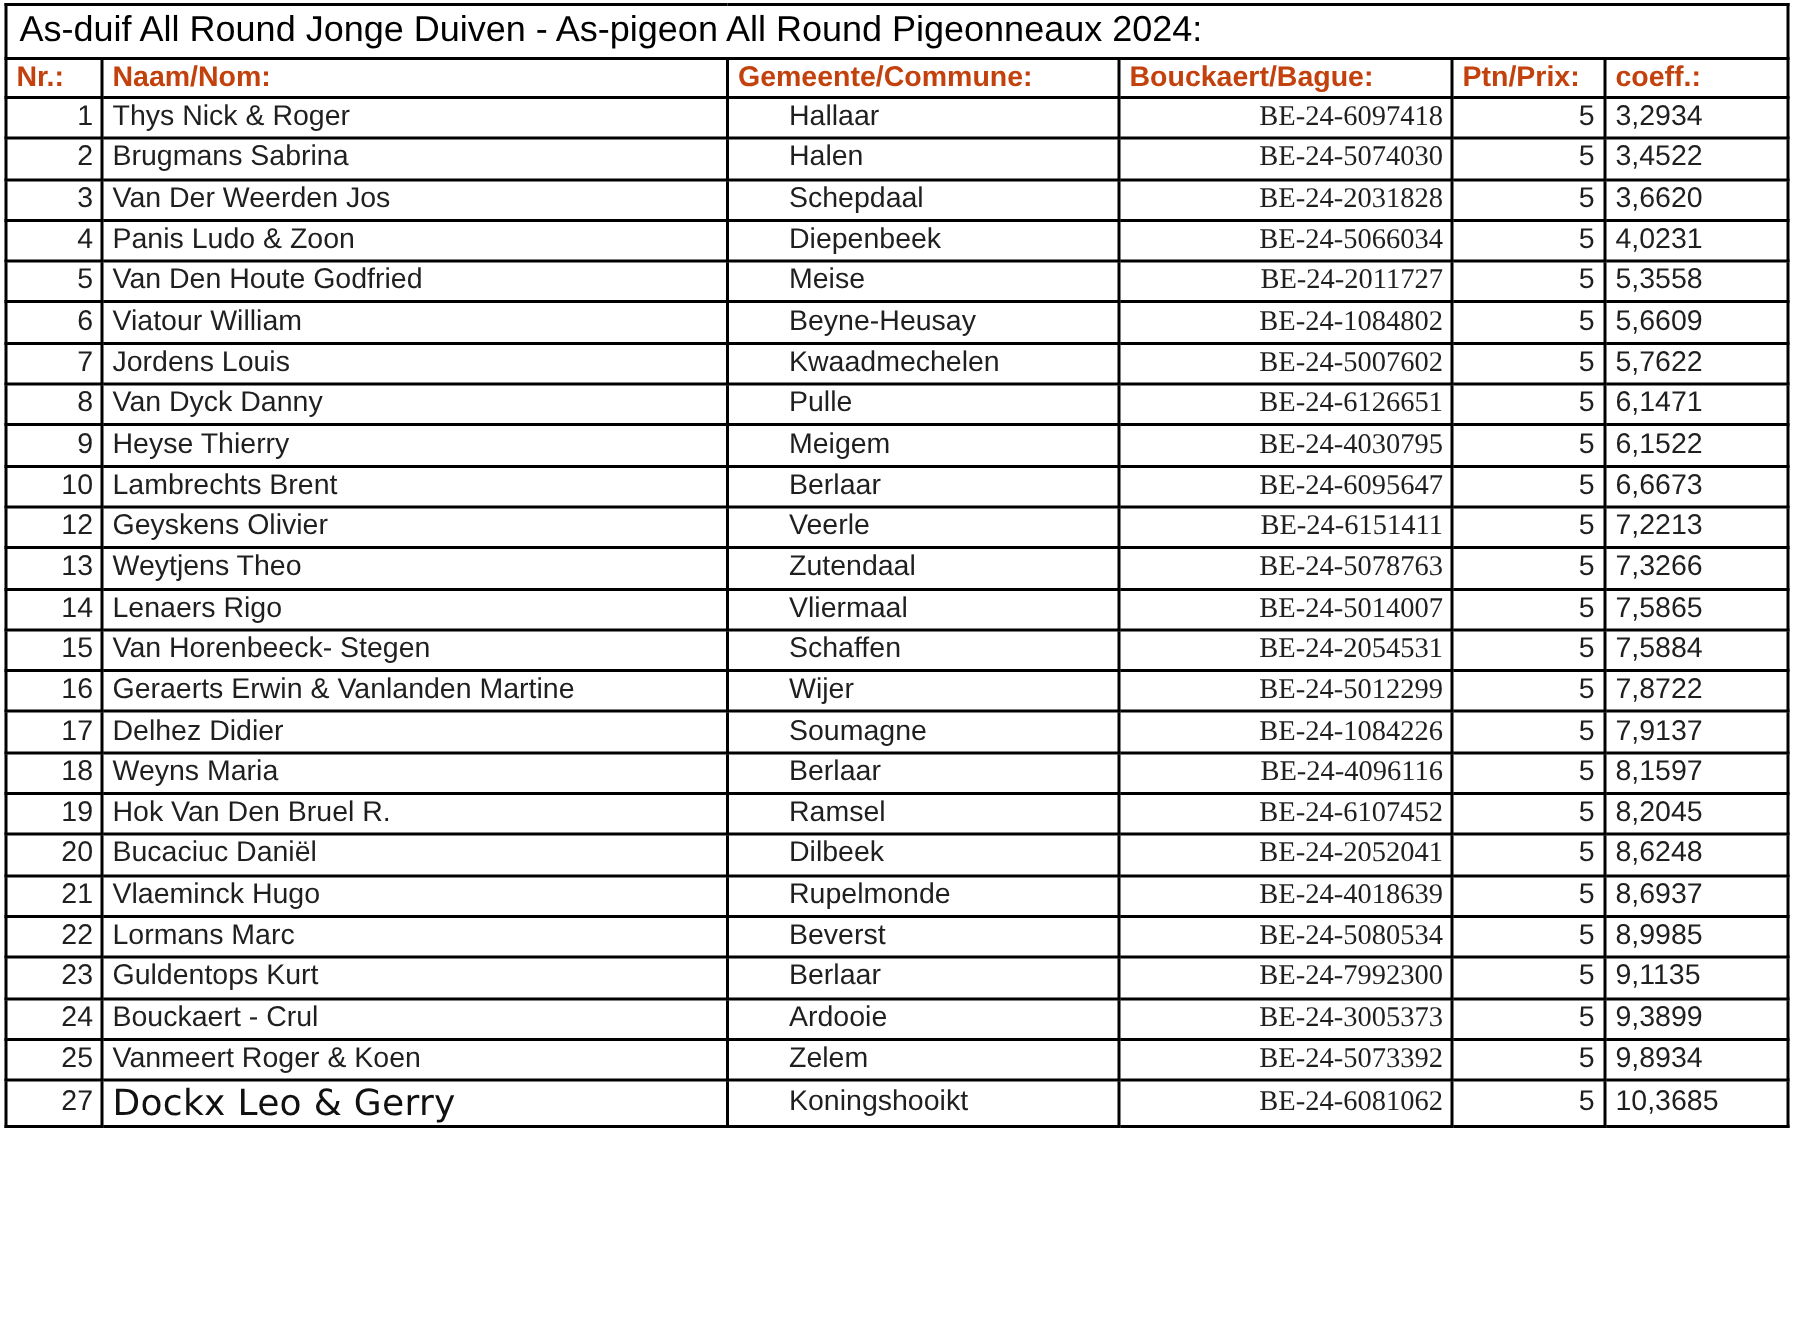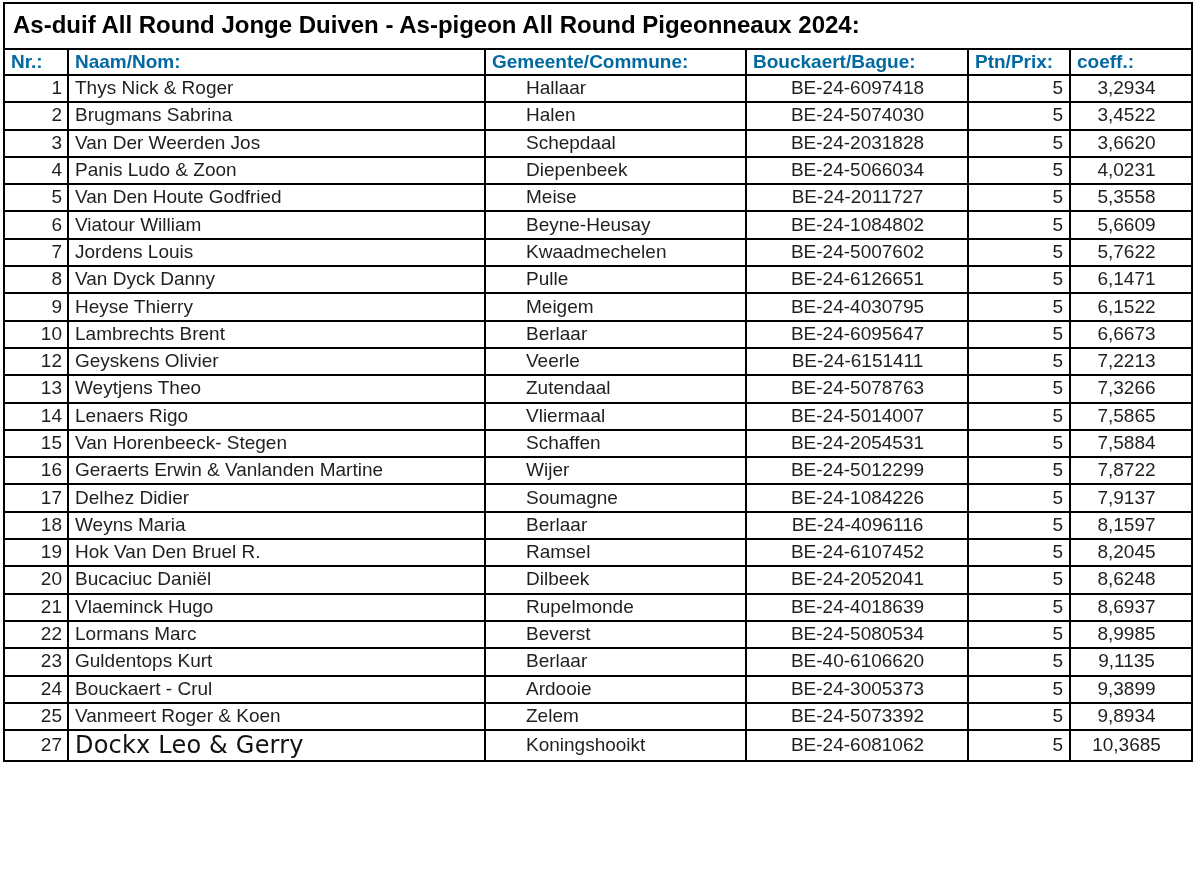--- a/index.html
+++ b/index.html
@@ -33,49 +33,49 @@
   
   col.c-nr      { width: 64px;  }
   col.c-name    { width: 417px; }
   col.c-commune { width: 261px; }
   col.c-ring    { width: 222px; }
   col.c-points  { width: 102px; }
   col.c-coeff   { width: 122px; }
 
   
   td.title-cell {
-    height: 46px;
+    height: 36px;
     font-size: 24px;
-    font-weight: bold;
+    font-weight: normal;
     color: #000000;
     padding: 0 6px 2px 8px;
     text-align: left;
   }
   
   th.head {
     height: 26px;
     font-size: 19px;
     font-weight: bold;
-    color: #0369a1;
+    color: #c2410c;
     text-align: left;
     padding: 0 4px 1px 6px;
   }
   
   tbody td {
     height: 27.3px;
     font-size: 19px;
     color: #1f1f1f;
     padding: 0 5px 1px 6px;
   }
   td.col-nr     { text-align: right; padding-right: 5px; }
   td.col-name   { text-align: left; margin-left: 37px; }
   td.col-commune{ text-align: left; padding-left: 40px; }
-  td.col-ring   { text-align: center; }
+  td.col-ring   { text-align: right; font-family: Liberation Serif, serif; }
   td.col-points { text-align: right; padding-right: 6px; }
-  td.col-coeff  { text-align: center; padding-right: 15px; }
+  td.col-coeff  { text-align: left; padding-right: 15px; }
 
   
   tbody tr:nth-child(25) td.col-name {
     font-family: "DejaVu Sans", sans-serif;
     font-size: 24px;
     color: #111111;
     letter-spacing: 0.2px;
   }
 </style>
 </head>
@@ -270,21 +270,21 @@
     <td class="col-name">Lormans Marc</td>
     <td class="col-commune">Beverst</td>
     <td class="col-ring">BE-24-5080534</td>
     <td class="col-points">5</td>
     <td class="col-coeff">8,9985</td>
   </tr>
         <tr>
     <td class="col-nr">23</td>
     <td class="col-name">Guldentops Kurt</td>
     <td class="col-commune">Berlaar</td>
-    <td class="col-ring">BE-40-6106620</td>
+    <td class="col-ring">BE-24-7992300</td>
     <td class="col-points">5</td>
     <td class="col-coeff">9,1135</td>
   </tr>
         <tr>
     <td class="col-nr">24</td>
     <td class="col-name">Bouckaert - Crul</td>
     <td class="col-commune">Ardooie</td>
     <td class="col-ring">BE-24-3005373</td>
     <td class="col-points">5</td>
     <td class="col-coeff">9,3899</td>

